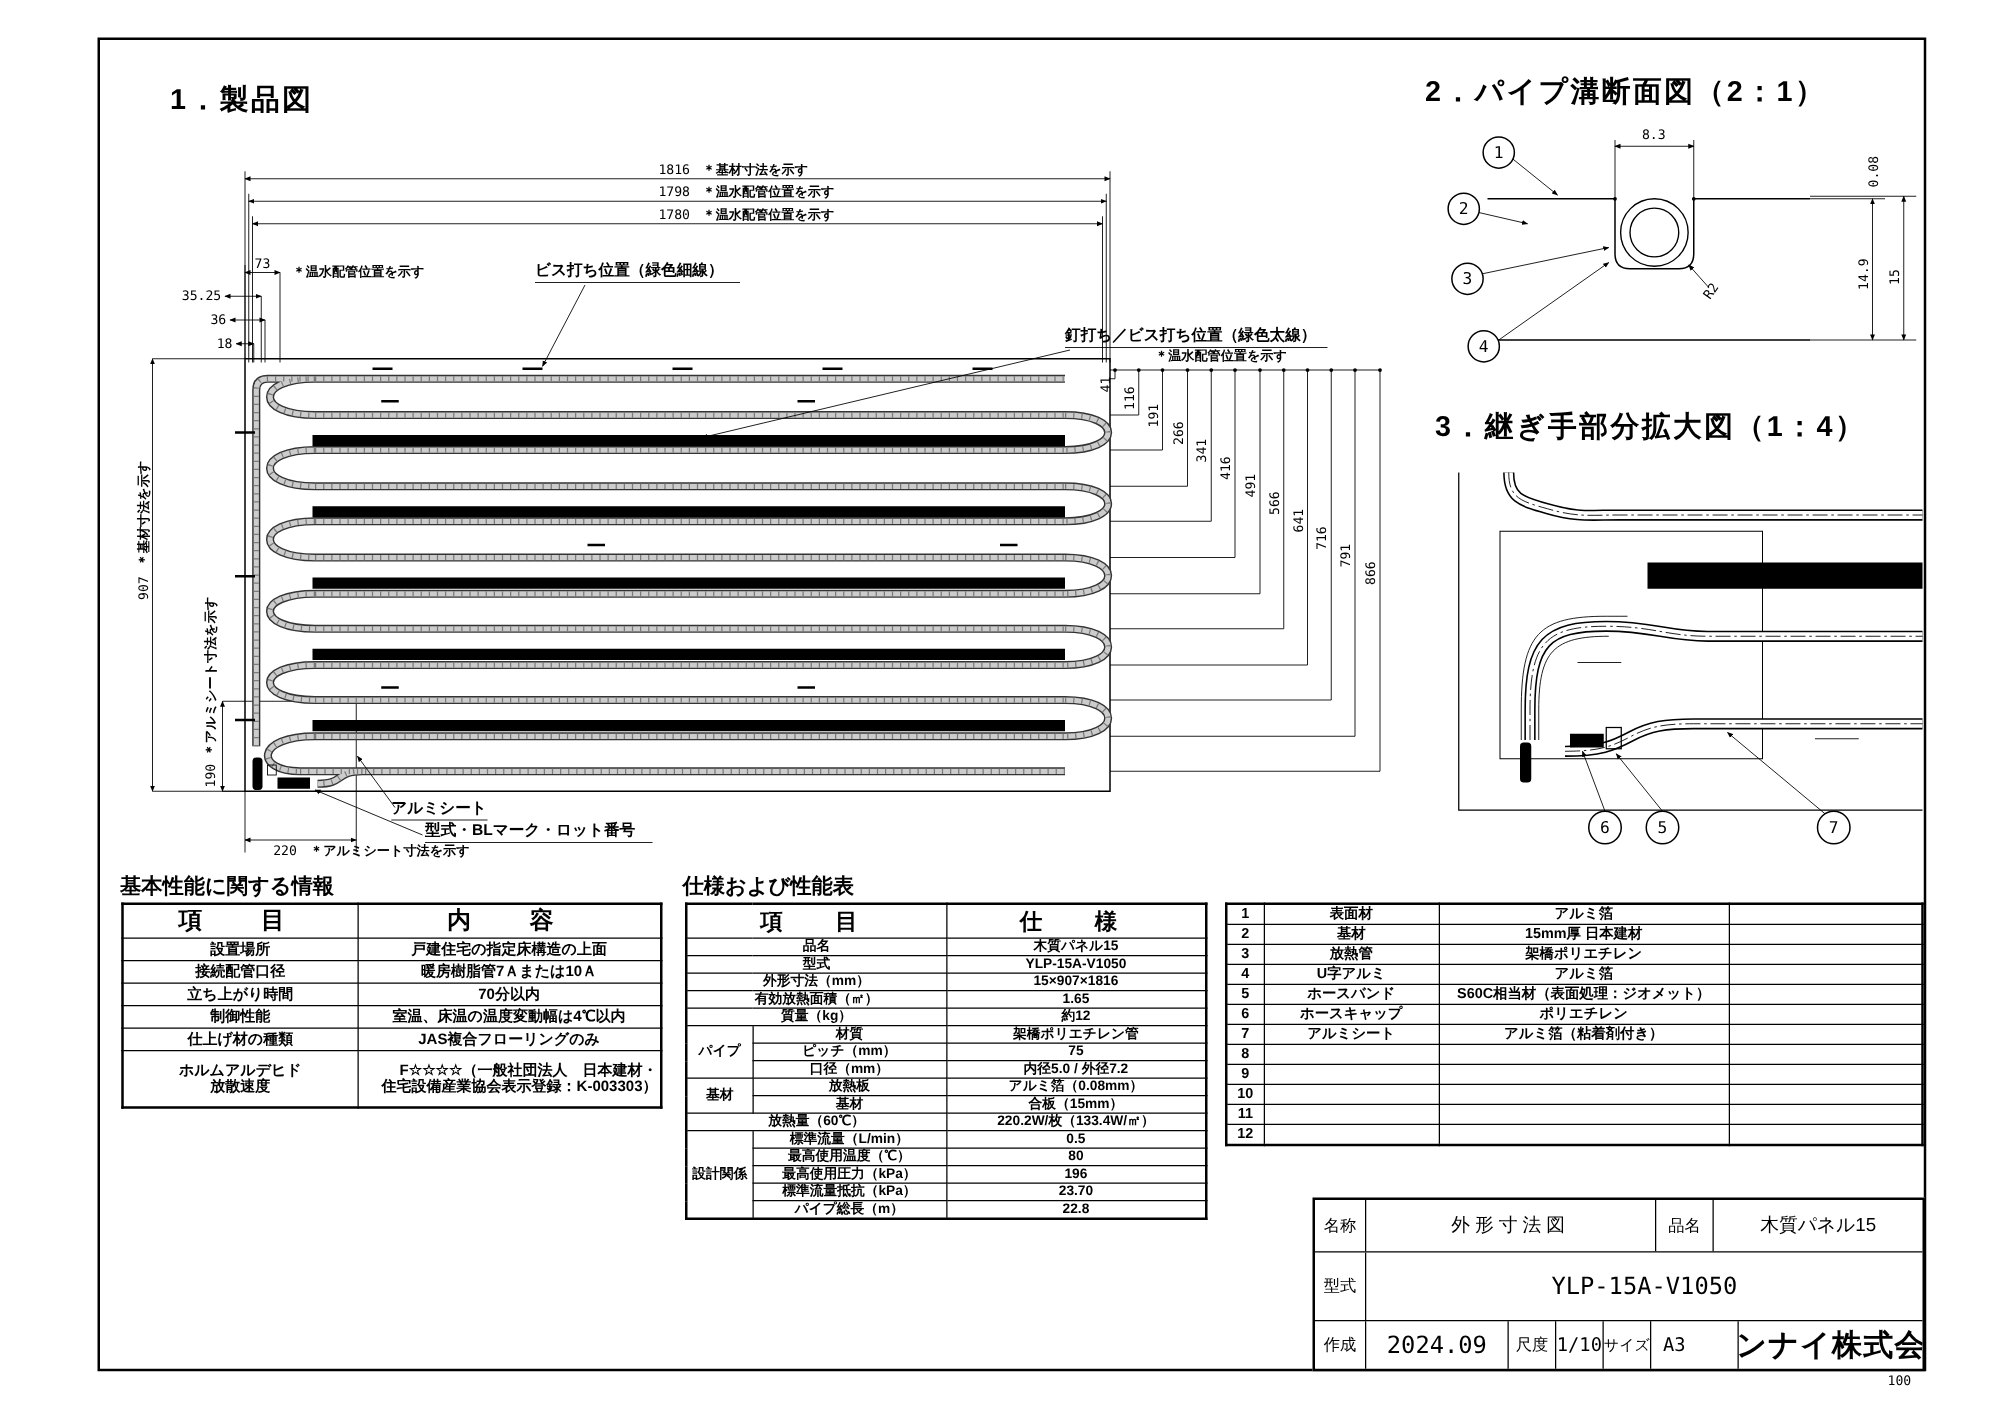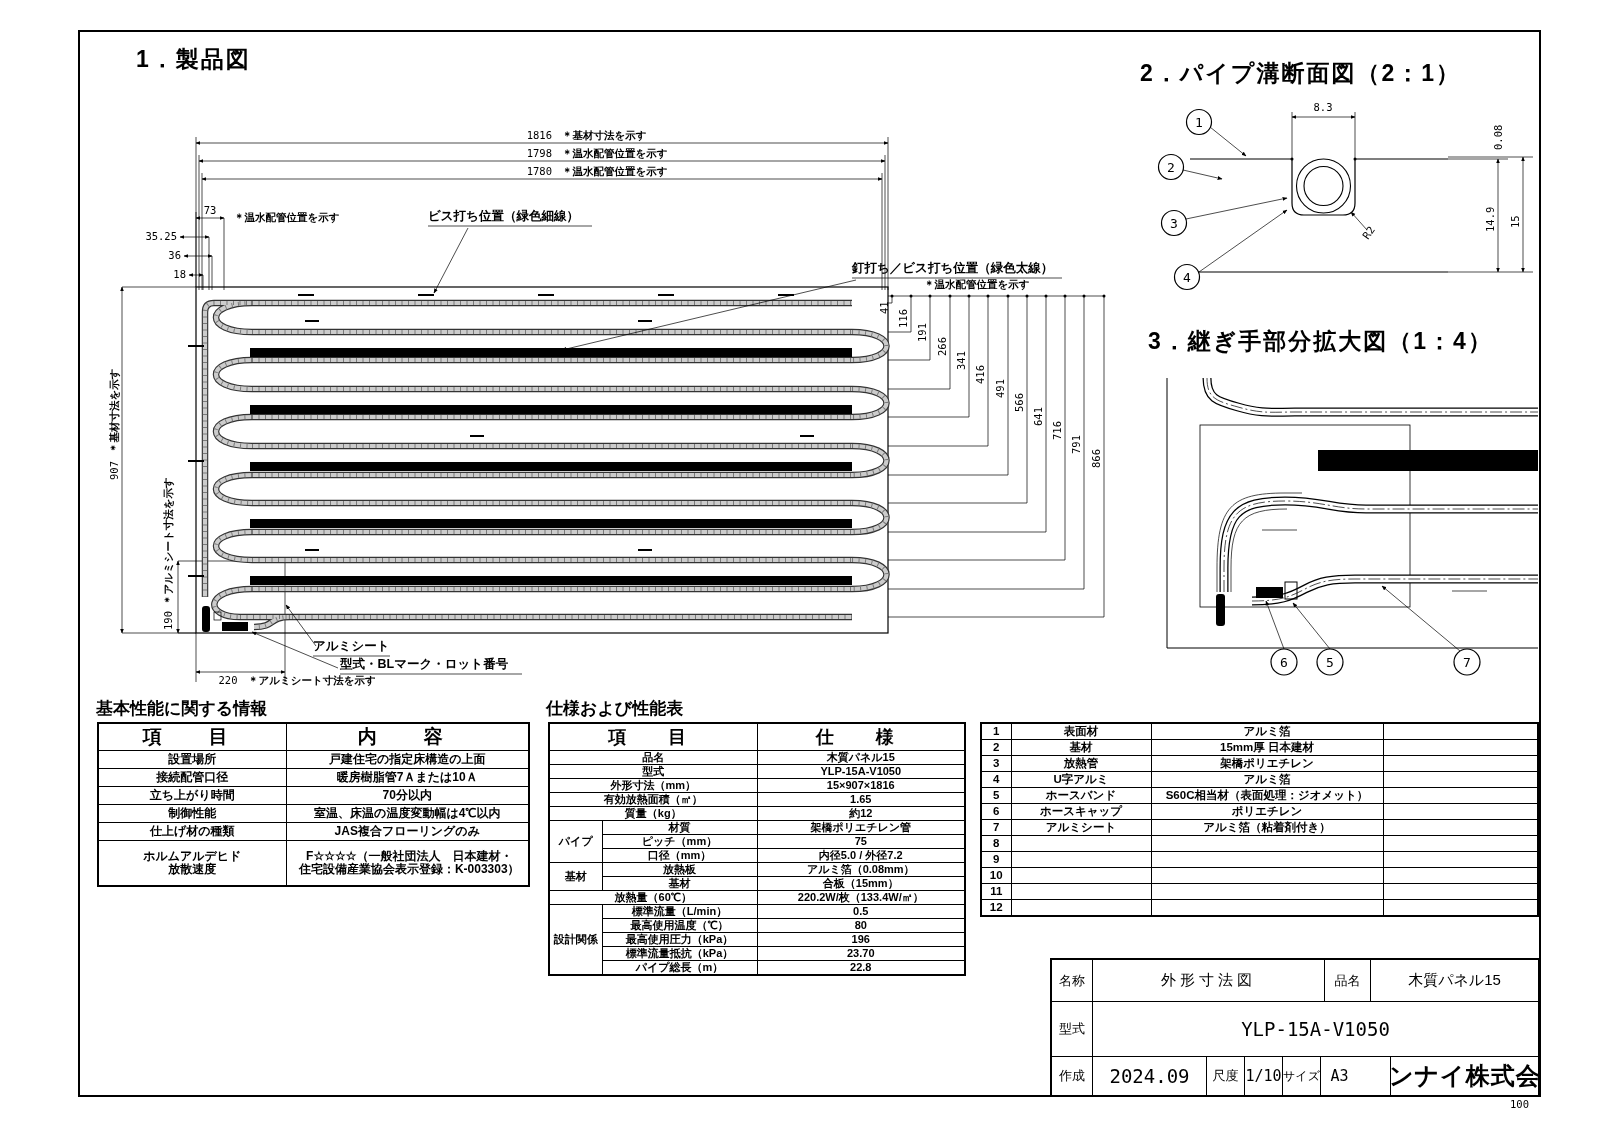--- a/index.html
+++ b/index.html
@@ -11,21 +11,21 @@
   .thead{position:absolute;font-weight:bold;font-size:17px;white-space:nowrap;}
 
   
   table{border-collapse:collapse;table-layout:fixed;position:absolute;background:#fff;}
   td{border:1px solid #000;text-align:center;padding:0 2px;font-weight:bold;
      overflow:hidden;white-space:nowrap;line-height:1.12;}
   .tblA{left:97px;top:722px;width:433px;border:2px solid #000;}
   .tblA td{font-size:12px;height:17px;}
   .tblA tr.hd td{font-size:19px;letter-spacing:14px;height:26px;}
   .tblA td.ml{white-space:pre-line;height:44px;}
-  .tblA td.lft{text-align:center;padding-left:6px;border-radius:14px;}
+  .tblA td.lft{text-align:right;padding-left:6px;border-radius:14px;}
   .tblB{left:548px;top:722px;width:418px;border:2px solid #000;}
   .tblB td{font-size:11px;height:13px;}
   .tblB tr.hd td{font-size:18px;letter-spacing:12px;height:26px;}
   .tblC{left:980px;top:722px;width:559px;border:2px solid #000;}
   .tblC td{font-size:11.5px;height:15px;}
   .tblC tr.hd td{font-size:18px;letter-spacing:10px;height:26px;}
   .tblC tr.hd td.no{letter-spacing:0;}
 
   
   .tb{position:absolute;left:1050px;top:958px;width:490px;border:2px solid #000;background:#fff;box-sizing:border-box;}
@@ -309,21 +309,21 @@
         </g>
       <g>
           <circle cx="1467" cy="662" r="13" class="bln"></circle>
           <text class="btx" x="1467" y="666.5">7</text>
         </g>
     </g>
 
     <text class="dtx" x="1510" y="1108">100</text>
   </svg>
 
-  <div class="ttl" style="left:136px;top:44px;">1．製品図</div>
+  <div class="ttl" style="left:136px;top:64px;">1．製品図</div>
   <div class="ttl" style="left:1140px;top:58px;">2．パイプ溝断面図（2：1）</div>
   <div class="ttl" style="left:1148px;top:326px;">3．継ぎ手部分拡大図（1：4）</div>
 
   <div class="thead" style="left:96px;top:697px;">基本性能に関する情報</div>
   <table class="tblA">
     <colgroup>
         <col style="width:188px">
         <col>
       </colgroup>
     <tbody>

